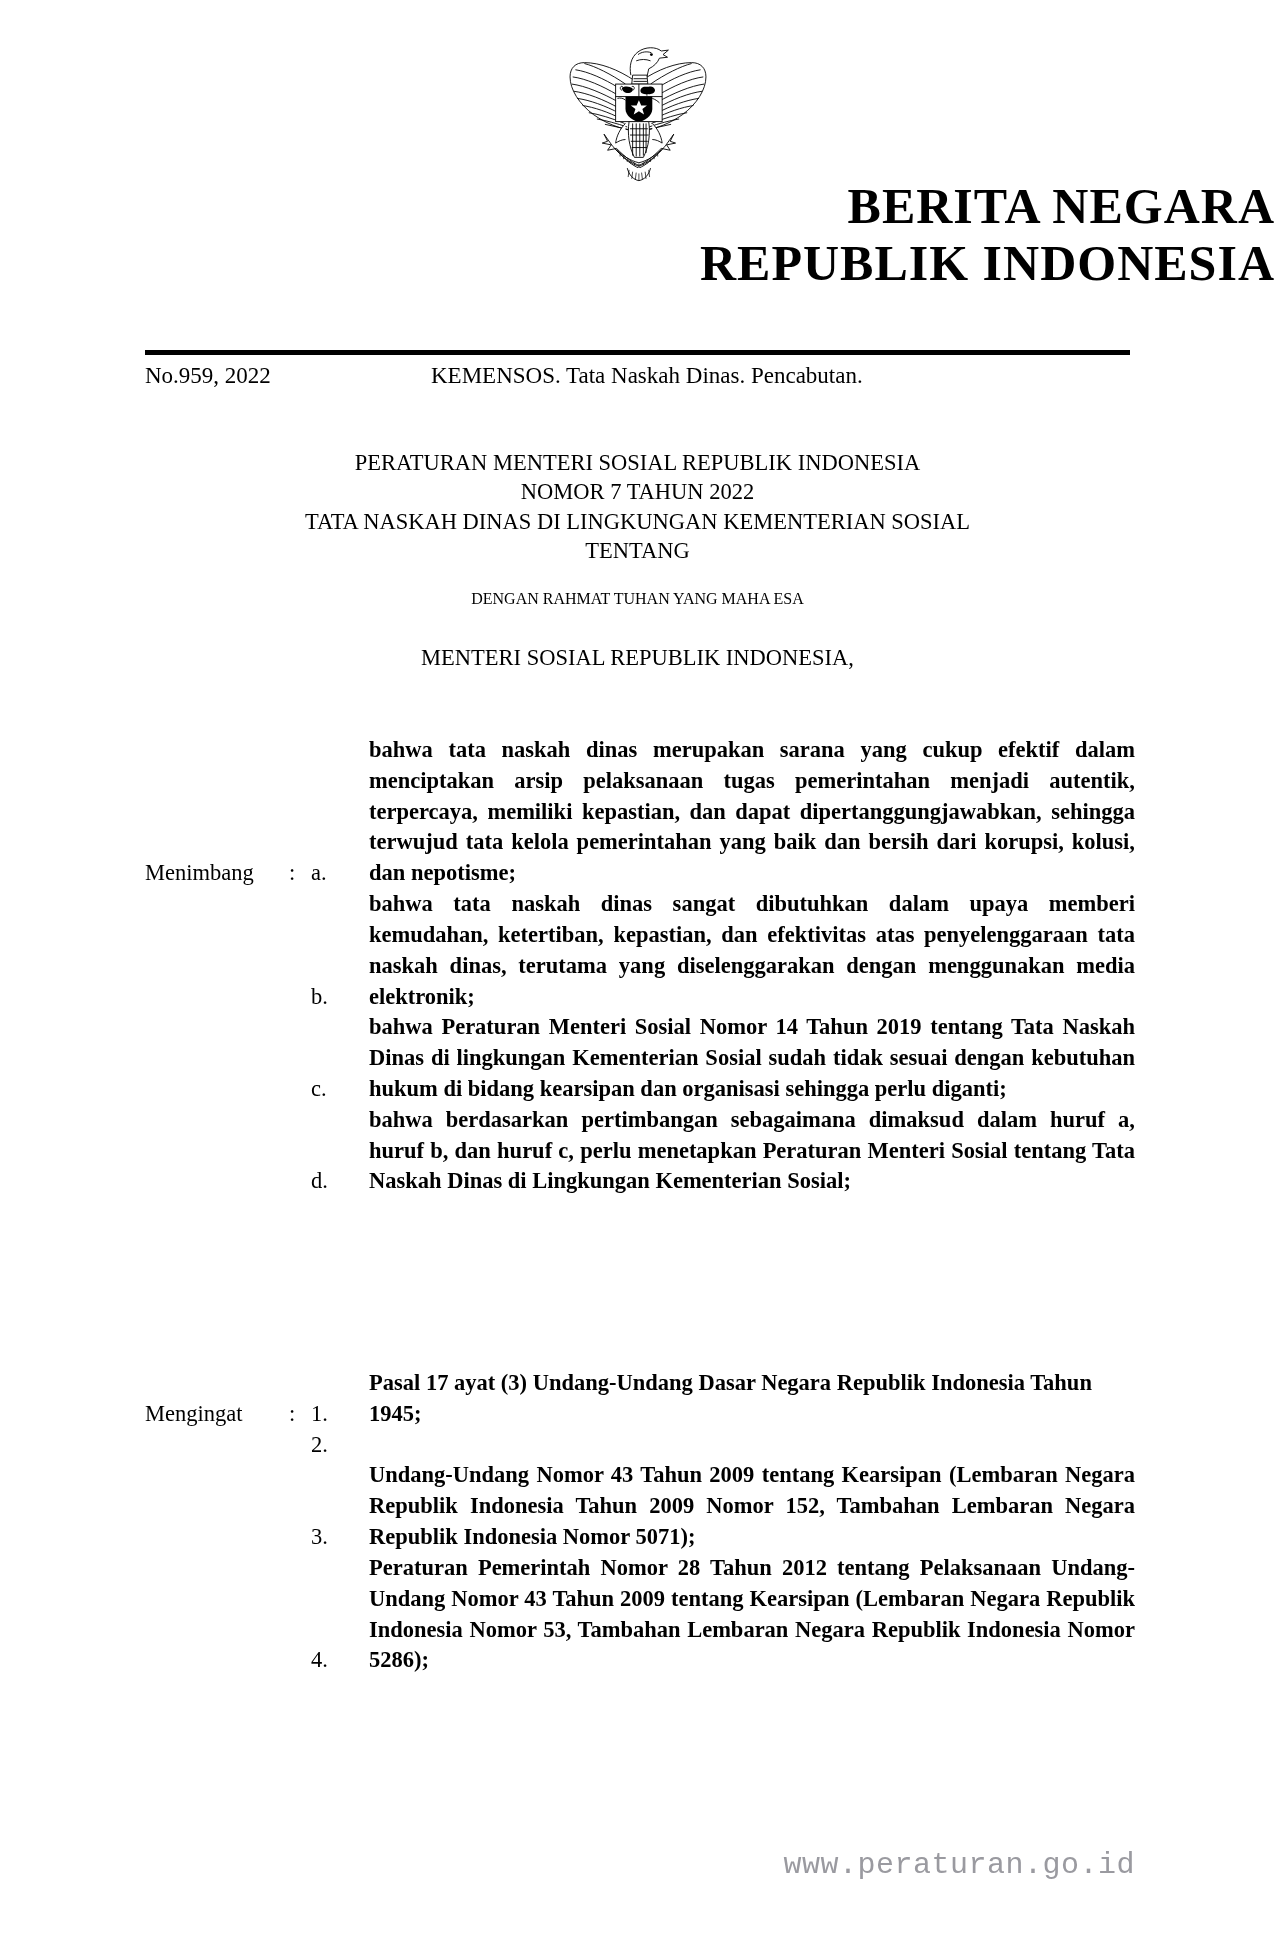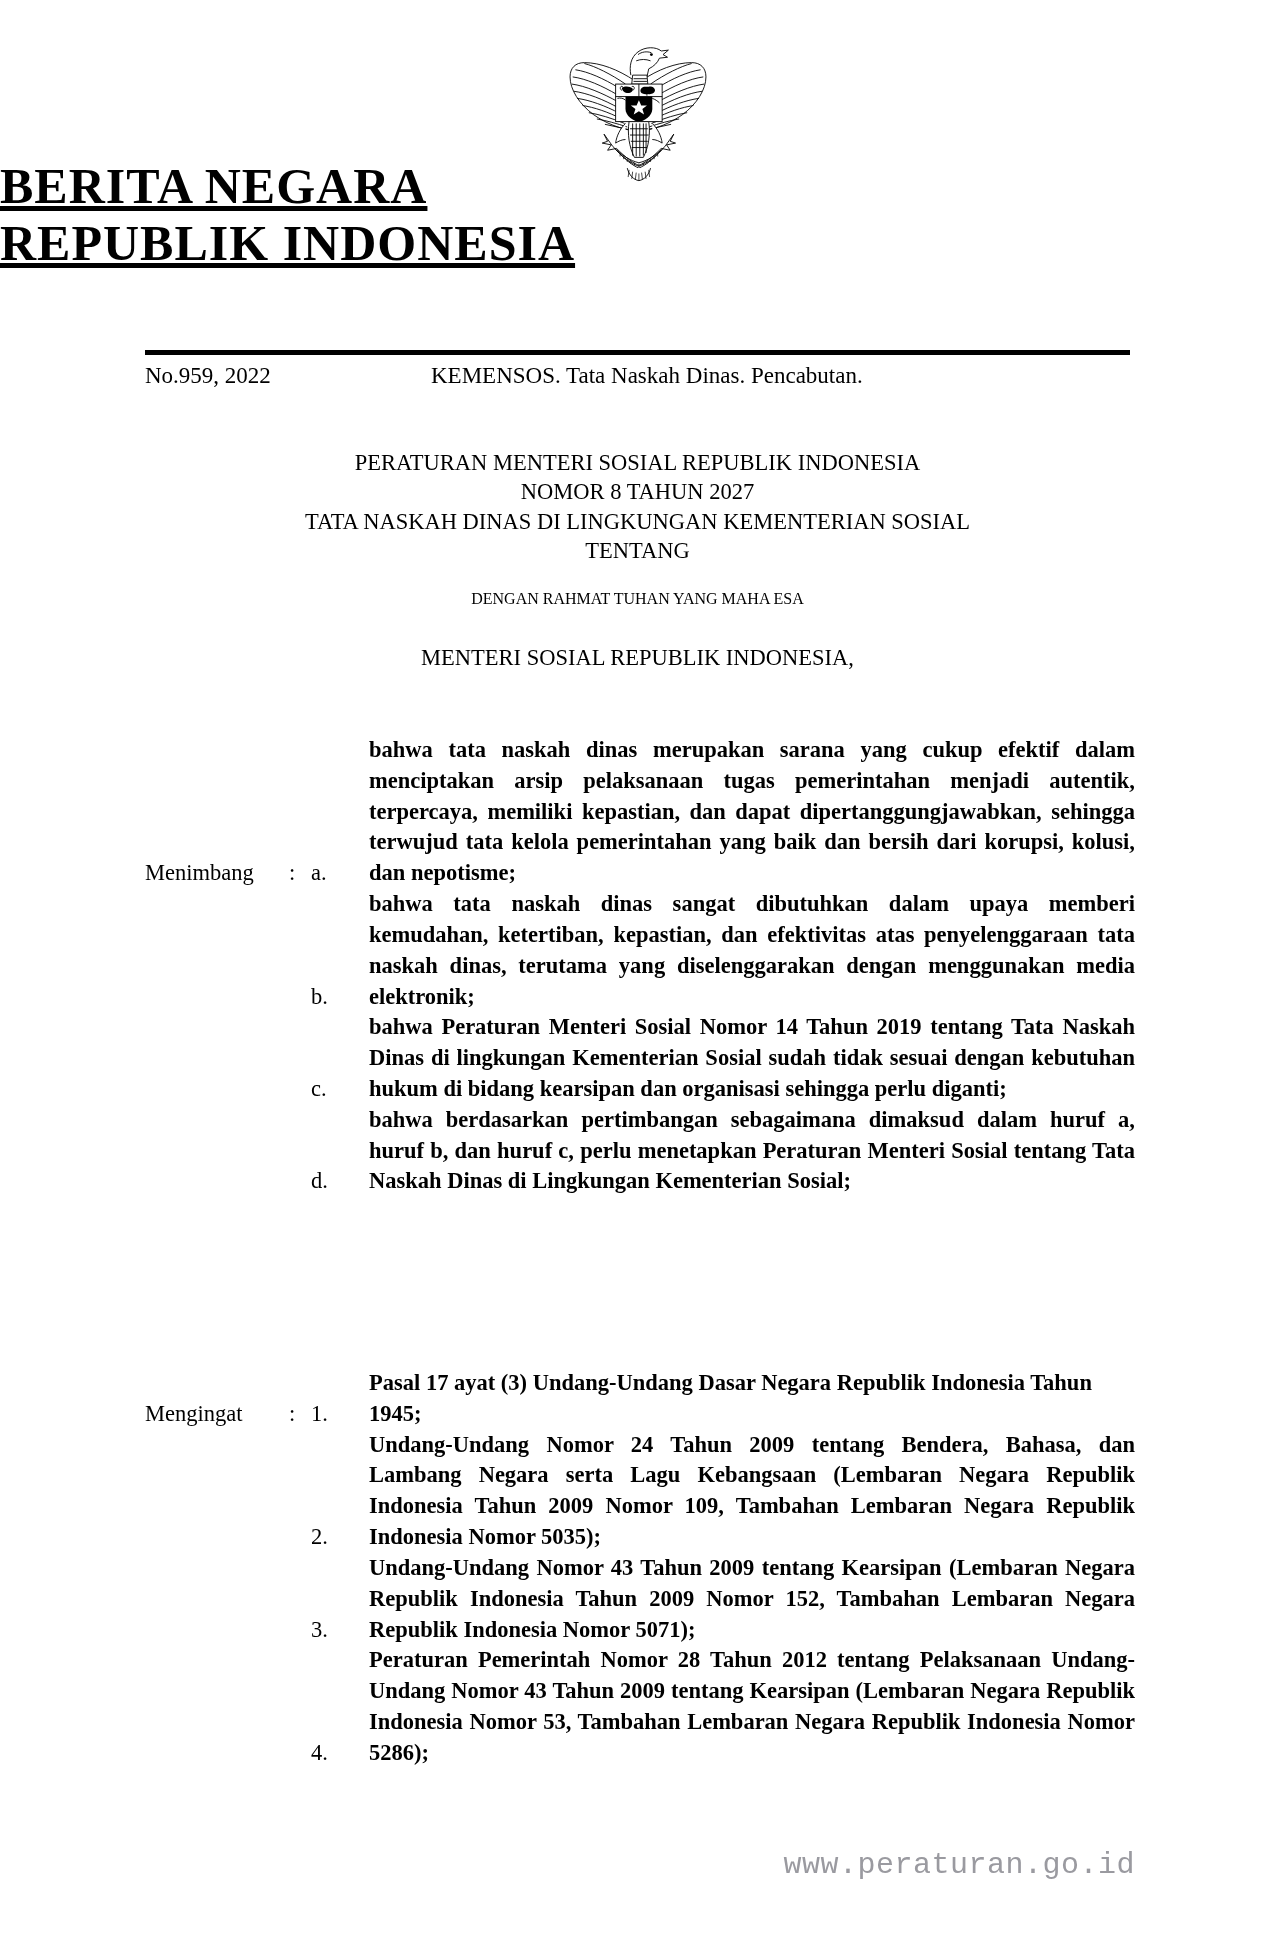--- a/index.html
+++ b/index.html
@@ -32,25 +32,24 @@
   }
   .emblem {
     width: 180px;
     height: 152px;
     display: block;
   }
 
   
   .masthead {
     position: absolute;
-    top: 160px;
+    top: 180px;
     left: 0;
     width: 100%;
-    text-align: left;
-    text-decoration: underline;
+    text-align: right;
   }
   .masthead .line1,
   .masthead .line2 {
     font-family: "Liberation Serif", "DejaVu Serif", serif;
     font-weight: bold;
     letter-spacing: 1px;
     line-height: 1.06;
     white-space: nowrap;
   }
   .masthead .line1 { font-size: 50px; }
@@ -263,21 +262,21 @@
 
   <div class="header-rule"></div>
 
   <div class="gazette-row">
     <span class="no">No.959, 2022</span>
     <span class="subject">KEMENSOS. Tata Naskah Dinas. Pencabutan.</span>
   </div>
 
   <div class="title-block">
     <div>PERATURAN MENTERI SOSIAL REPUBLIK INDONESIA</div>
-    <div>NOMOR 8 TAHUN 2027</div>
+    <div>NOMOR 7 TAHUN 2022</div>
     <div>TATA NASKAH DINAS DI LINGKUNGAN KEMENTERIAN SOSIAL</div>
     <div>TENTANG</div>
   </div>
 
   <div class="blessing">DENGAN RAHMAT TUHAN YANG MAHA ESA</div>
   <div class="authority">MENTERI SOSIAL REPUBLIK INDONESIA,</div>
 
   <div class="clause-section" id="section-menimbang">
     <div class="clause-row">
       <div class="clause-label">Menimbang</div>
@@ -309,21 +308,20 @@
     <div class="clause-row">
       <div class="clause-label">Mengingat</div>
       <div class="clause-colon">:</div>
       <div class="clause-marker">1.</div>
       <div class="clause-text no-justify">Pasal 17 ayat (3) Undang-Undang Dasar Negara Republik Indonesia Tahun 1945;</div>
     </div>
     <div class="clause-row">
       <div class="clause-label"></div>
       <div class="clause-colon"></div>
       <div class="clause-marker">2.</div>
-      <div class="clause-text">Undang-Undang Nomor 24 Tahun 2009 tentang Bendera, Bahasa, dan Lambang Negara serta Lagu Kebangsaan (Lembaran Negara Republik Indonesia Tahun 2009 Nomor 109, Tambahan Lembaran Negara Republik Indonesia Nomor 5035);</div>
     </div>
     <div class="clause-row">
       <div class="clause-label"></div>
       <div class="clause-colon"></div>
       <div class="clause-marker">3.</div>
       <div class="clause-text">Undang-Undang Nomor 43 Tahun 2009 tentang Kearsipan (Lembaran Negara Republik Indonesia Tahun 2009 Nomor 152, Tambahan Lembaran Negara Republik Indonesia Nomor 5071);</div>
     </div>
     <div class="clause-row">
       <div class="clause-label"></div>
       <div class="clause-colon"></div>

